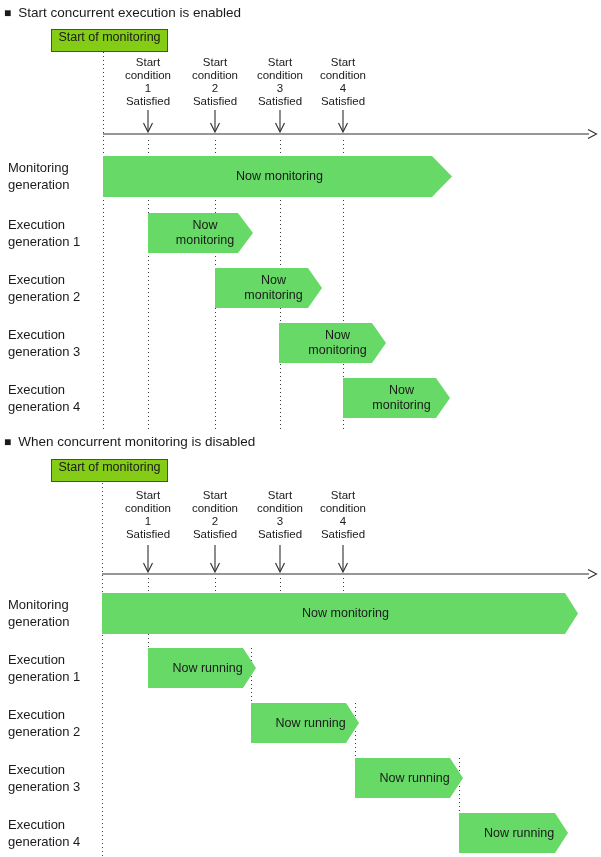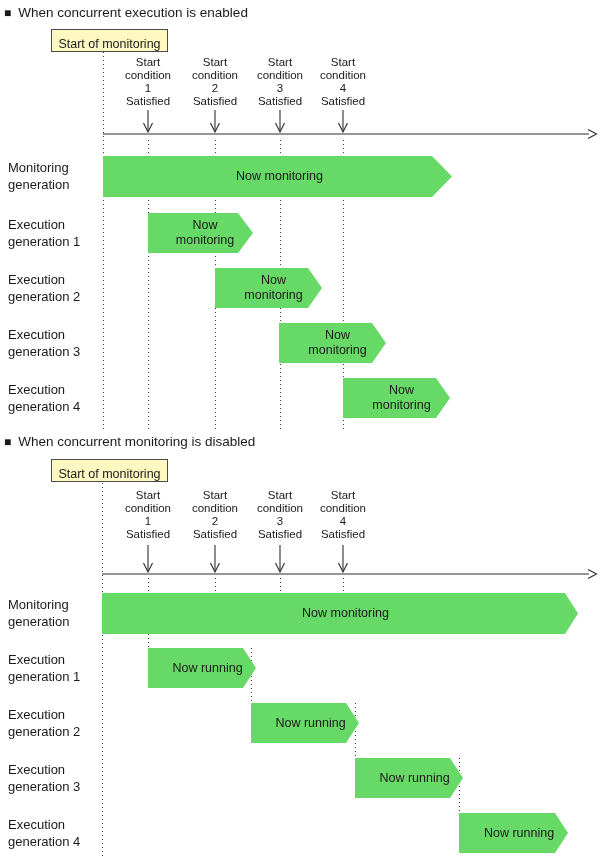--- a/index.html
+++ b/index.html
@@ -4,22 +4,22 @@
 <style>
   html,body{margin:0;padding:0;background:#fff;}
   #stage{
     position:relative;width:601px;height:857px;background:#fff;overflow:hidden;
     font-family:"Liberation Sans",sans-serif;color:#1a1a1a;
     --bar-fill:#66D966;
   }
   .sectitle{position:absolute;display:flex;align-items:center;gap:7px;font-size:13.5px;white-space:nowrap;}
   .sectitle .bullet{font-size:12px;line-height:12px;}
   .startbox{
-    position:absolute;left:51px;width:117px;height:23px;background:#fef9c3;
-    border:1.5px solid #4b4b4b;display:flex;align-items:flex-end;justify-content:center;
+    position:absolute;left:51px;width:117px;height:23px;background:#84cc16;
+    border:1.5px solid #4b4b4b;display:flex;align-items:flex-start;justify-content:center;
     font-size:12.5px;z-index:4;box-sizing:border-box;white-space:nowrap;
   }
   .dots{
     position:absolute;width:1px;z-index:1;
     background:repeating-linear-gradient(to bottom,#3c3c3c 0 1.4px,transparent 1.4px 4px);
   }
   .cond{position:absolute;width:68px;text-align:center;font-size:11.5px;line-height:13px;z-index:2;}
   .rowlabel{position:absolute;left:8px;width:96px;font-size:13px;line-height:17px;z-index:2;}
   .bar{
     position:absolute;background:var(--bar-fill);z-index:3;box-sizing:border-box;
@@ -34,21 +34,21 @@
   svg.lines{position:absolute;left:0;top:0;z-index:2;}
   svg.lines path{stroke:#2e2e2e;stroke-width:1.1;fill:none;}
 </style>
 </head>
 <body>
 
 <div id="stage" style="--bar-fill: #66D966;">
 
   <div class="sectitle" style="left:4px;top:5px;">
     <span class="bullet">■</span>
-    <span>When concurrent execution is enabled</span>
+    <span>Start concurrent execution is enabled</span>
   </div>
 
   <div class="startbox" style="top:29px;">
     <span>Start of monitoring</span>
   </div>
 
   <div class="dots" style="left:103px;top:52px;height:378px;"></div>
   <div class="dots" style="left:148px;top:140px;height:290px;"></div>
   <div class="dots" style="left:215px;top:140px;height:290px;"></div>
   <div class="dots" style="left:280px;top:140px;height:290px;"></div>

